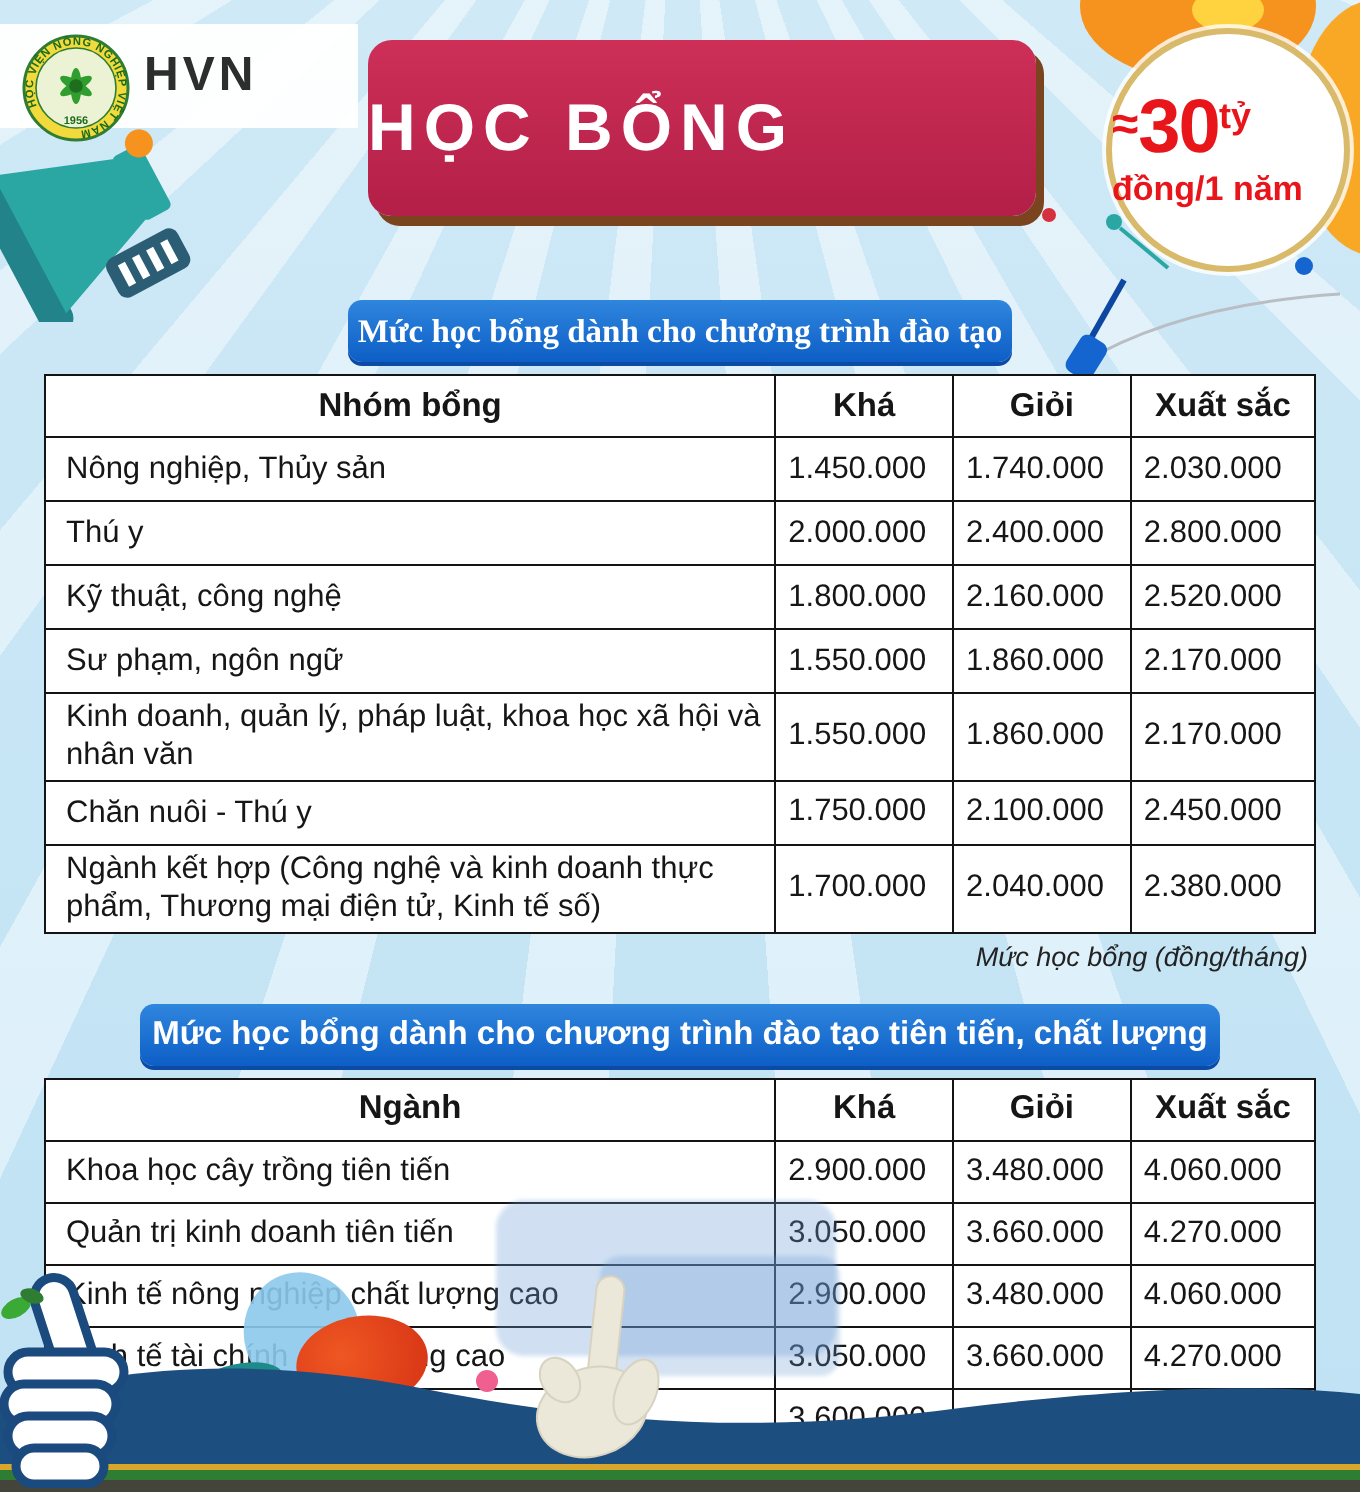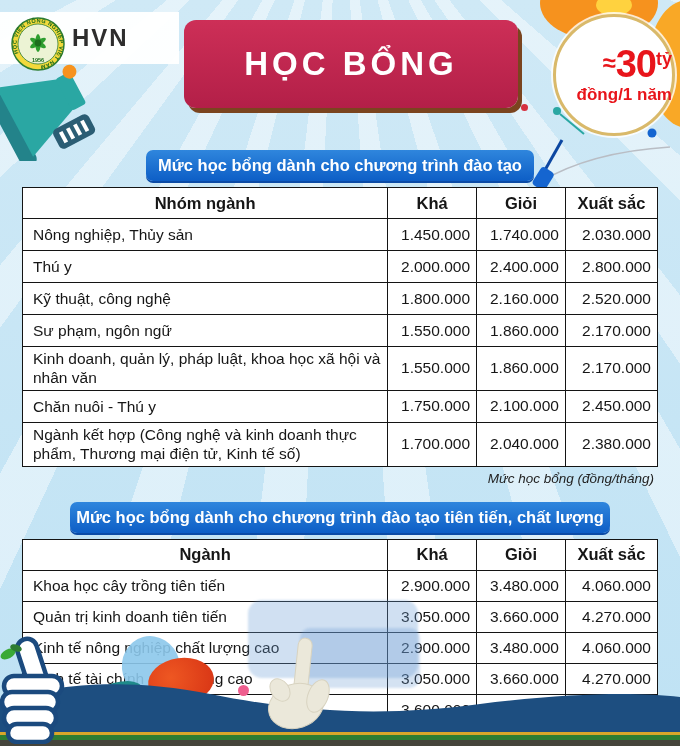--- a/index.html
+++ b/index.html
@@ -9,45 +9,45 @@
       repeating-conic-gradient(from 150deg at 50% -140px, rgba(255,255,255,.45) 0deg 4deg, rgba(255,255,255,0) 4deg 11deg),
       linear-gradient(#cfe9f6,#bfe2f4);
   }
   
   .white-band{position:absolute;left:0;top:12px;width:179px;height:52px;background:rgba(255,255,255,.96);}
   .logo-svg{position:absolute;left:10px;top:16px;}
   .hvn{position:absolute;left:72px;top:24px;font-size:24px;font-weight:bold;color:#2d2d2d;letter-spacing:2px;}
   .megaphone{position:absolute;left:-12px;top:56px;}
   .title-banner{position:absolute;left:184px;top:20px;width:334px;height:88px;
     background:linear-gradient(#cd2f57,#b31f48);border-radius:12px;
-    box-shadow:4px 5px 0 #7a441f;display:flex;flex-direction:column;align-items:center;justify-content:center;}
+    box-shadow:4px 5px 0 #7a441f;display:flex;flex-direction:column;align-items:flex-start;justify-content:center;}
   .title-line1{color:#fff;font-size:33px;font-weight:bold;letter-spacing:4px;line-height:1.05;}
   .title-line2{color:#fff;font-size:27px;font-weight:bold;letter-spacing:.5px;line-height:1.15;}
   .blob{position:absolute;border-radius:50%;}
   .badge{position:absolute;left:553px;top:14px;width:116px;height:116px;border-radius:50%;
     background:#fff;border:3px solid #d9b96a;box-shadow:0 0 0 2px rgba(255,255,255,.8);
-    display:flex;flex-direction:column;align-items:flex-end;justify-content:center;color:#e8151b;}
+    display:flex;flex-direction:column;align-items:flex-start;justify-content:center;color:#e8151b;}
   .badge .l1{font-weight:bold;line-height:1;}
   .badge .approx{font-size:24px;vertical-align:6px;}
   .badge .amount{font-size:38px;letter-spacing:-1px;}
   .badge .unit{font-size:18px;vertical-align:12px;}
   .badge .l2{font-size:17px;font-weight:bold;margin-top:2px;}
   
   .main{position:absolute;left:22px;top:150px;width:636px;}
   .section-banner{margin:0 auto 6px auto;height:31px;line-height:31px;text-align:center;
     color:#fff;font-weight:bold;font-size:16.5px;border-radius:7px;
     background:linear-gradient(#2f86dd,#0d5ec6);box-shadow:0 2px 0 #0b4ba6;}
-  .b1{width:388px;}
+  .b1{width:332px;font-family:Liberation Serif, serif;}
   .b2{width:540px;margin-top:16px;}
   table{width:100%;border-collapse:collapse;background:#fff;table-layout:fixed;}
   th,td{border:1.6px solid #141414;color:#161616;}
   th{font-size:16.5px;font-weight:bold;height:28px;text-align:center;padding:1px 2px;}
   td{font-size:15.5px;height:27px;padding:2px 6px;}
   td.name{text-align:left;padding-left:10px;line-height:1.25;}
-  td.num{text-align:right;}
+  td.num{text-align:left;}
   .t2 td{height:26px;}
   .note{font-style:italic;font-size:13.5px;color:#222;text-align:right;margin:4px 4px 7px 0;}
   
   .decor-lines{position:absolute;left:520px;top:92px;pointer-events:none;}
   .map{position:absolute;pointer-events:none;background:rgba(110,160,215,.32);filter:blur(1px);}
   .wave{position:absolute;left:0;bottom:14px;pointer-events:none;}
   .stripe{position:absolute;left:0;width:680px;}
   .stripe.gold{bottom:11px;height:3.5px;background:#d8a62a;}
   .stripe.green{bottom:6px;height:5px;background:#2e7d32;}
   .stripe.dark{bottom:0;height:6px;background:#45443b;}
@@ -123,21 +123,21 @@
 
     <table class="t1">
       <colgroup>
           <col style="width:57.5%">
           <col style="width:14%">
           <col style="width:14%">
           <col style="width:14.5%">
         </colgroup>
       <tbody>
           <tr>
-        <th>Nhóm ngành</th>
+        <th>Nhóm bổng</th>
         <th>Khá</th>
         <th>Giỏi</th>
         <th>Xuất sắc</th>
       </tr>
       <tr>
         <td class="name">Nông nghiệp, Thủy sản</td>
         <td class="num">1.450.000</td>
         <td class="num">1.740.000</td>
         <td class="num">2.030.000</td>
       </tr>

